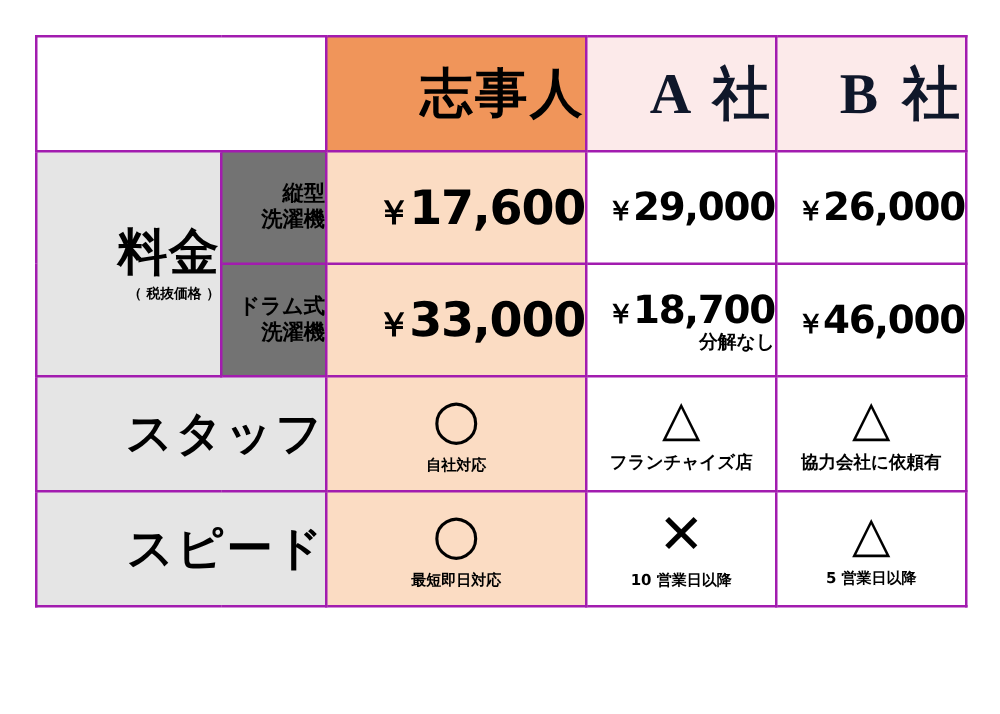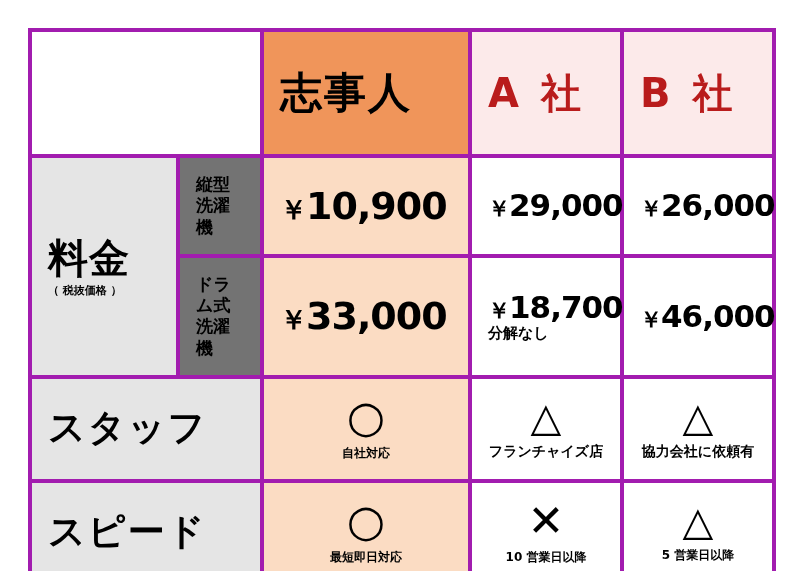--- a/index.html
+++ b/index.html
@@ -15,47 +15,48 @@
   }
   #comparison-table {
     position: absolute;
     left: 28px;
     top: 28px;
     width: 744px;
     border-collapse: collapse;
     table-layout: fixed;
   }
   #comparison-table td {
-    border: 4px solid #a21caf;
-    text-align: left;
+    border: 2px solid #a21caf;
+    text-align: right;
     vertical-align: middle;
-    padding: 16px;
+    padding: 0;
   }
   
   .col-cat   { width: 148px; }
   .col-sub   { width: 84px;  }
   .col-own   { width: 208px; }
   .col-a     { width: 152px; }
   .col-b     { width: 152px; }
 
   
   .hdr-blank { background: #ffffff; height: 90px; }
   .hdr-own {
     background: #f0955a;
     font-size: 42px;
     font-weight: bold;
     letter-spacing: 2px;
     color: #000;
   }
   .hdr-other {
     background: #fceaea;
-    font-size: 40px;
+    font-size: 46px;
     font-weight: bold;
     letter-spacing: 4px;
-    color: #b91c1c;
+    color: #0f172a;
+    font-family: Liberation Serif, serif;
   }
 
   
   .cat-cell {
     background: #e5e5e5;
     line-height: 1.05;
   }
   .cat-main {
     font-size: 40px;
     font-weight: bold;
@@ -94,21 +95,21 @@
     font-weight: bold;
     letter-spacing: -1px;
   }
   .price-other .yen { font-size: 22px; }
   .note {
     font-size: 15px;
     font-weight: bold;
     margin-top: -2px;
   }
   .row-price { height: 90px; }
-  .row-mark  { height: 104px; }
+  .row-mark  { height: 92px; }
 
   .mark {
     font-size: 42px;
     line-height: 1.0;
     font-weight: normal;
   }
   .mark-circle { font-size: 44px; }
   .mark-tri    { font-size: 40px; }
   .mark-cross  { font-size: 44px; font-weight: bold; }
   .mark-note {
@@ -152,21 +153,21 @@
       <td class="cat-cell" rowspan="2">
         <div class="cat-main">料金</div>
         <div class="cat-sub">（ 税抜価格 ）</div>
       </td>
       <td class="sub-cell">
         <div>縦型</div>
         <div>洗濯機</div>
       </td>
       <td class="own-cell">
         <div class="price-own">
-          <span class="yen">￥</span><span>10,900</span>
+          <span class="yen">￥</span><span>17,600</span>
         </div>
       </td>
       <td class="other-cell">
         <div class="price-other">
           <span class="yen">￥</span><span>29,000</span>
         </div>
       </td>
       <td class="other-cell">
         <div class="price-other">
           <span class="yen">￥</span><span>26,000</span>

